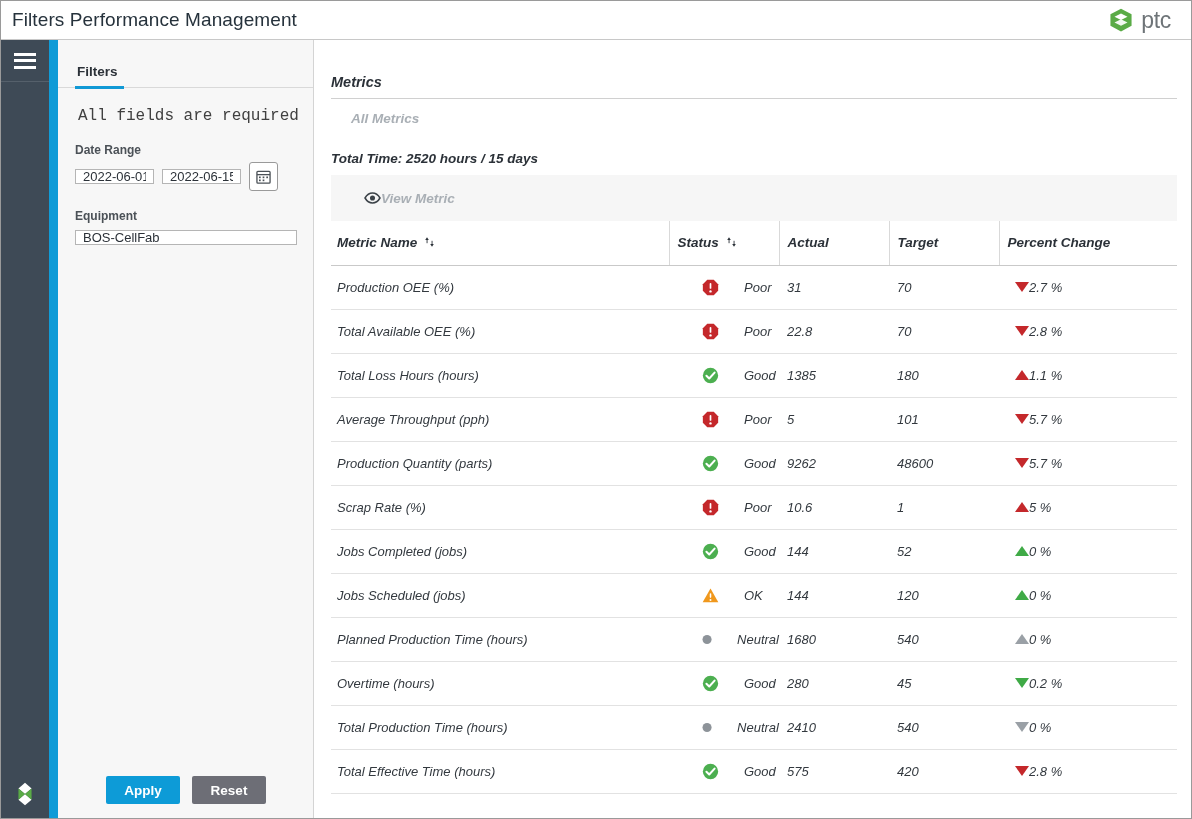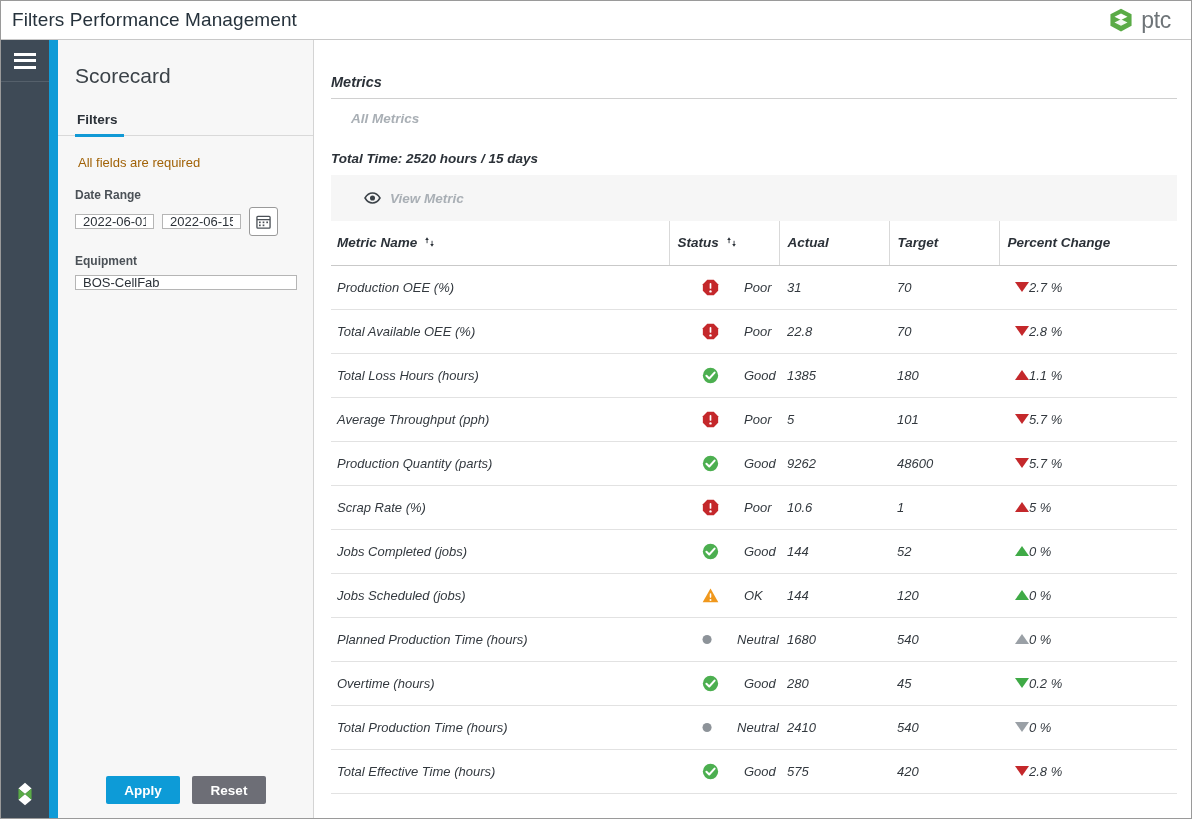--- a/index.html
+++ b/index.html
@@ -110,23 +110,24 @@
     display: inline-block;
     font-size: 13.5px;
     font-weight: bold;
     color: #2b3138;
     padding: 0 6px 7px 2px;
     border-bottom: 3px solid #1199d5;
     margin-bottom: -2px;
     cursor: pointer;
   }
   .required-note {
-    font-size: 13px;
-    color: #a16207;
+    font-size: 16px;
+    color: #404040;
     padding: 19px 0 0 20px;
+    font-family: Liberation Mono, monospace;
   }
   .field-label {
     font-size: 12px;
     font-weight: bold;
     color: #4b5157;
     padding: 18px 0 5px 17px;
   }
   .date-row {
     display: flex;
     align-items: center;
@@ -213,21 +214,20 @@
     margin-top: 9px;
     height: 46px;
     background: #f6f6f6;
     display: flex;
     align-items: center;
     padding-left: 33px;
   }
   .toolbar-action {
     display: flex;
     align-items: center;
-    gap: 9px;
     cursor: default;
   }
   .toolbar-action .label {
     font-size: 13.5px;
     font-weight: bold;
     color: #a9afb5;
   }
 
   
   table.metrics-table {
@@ -320,21 +320,20 @@
         <path d="M16 16 L23 22 L16 28 L9 22 Z" fill="#ffffff"></path>
         <path d="M9 10 L16 16 L9 22 Z" fill="#5aab46"></path>
         <path d="M23 10 L23 22 L16 16 Z" fill="#5aab46"></path>
       </svg>
     </div>
   </div>
 
   <div class="accent-strip"></div>
 
   <div class="left-panel">
-    <div class="panel-title">Scorecard</div>
 
     <div class="filters-tabbar">
       <div class="filters-tab">Filters</div>
     </div>
 
     <div class="required-note">All fields are required</div>
 
     <div class="field-label">Date Range</div>
     <div class="date-row">
       <input class="text-input date-input" type="text" value="2022-06-01" style="">

